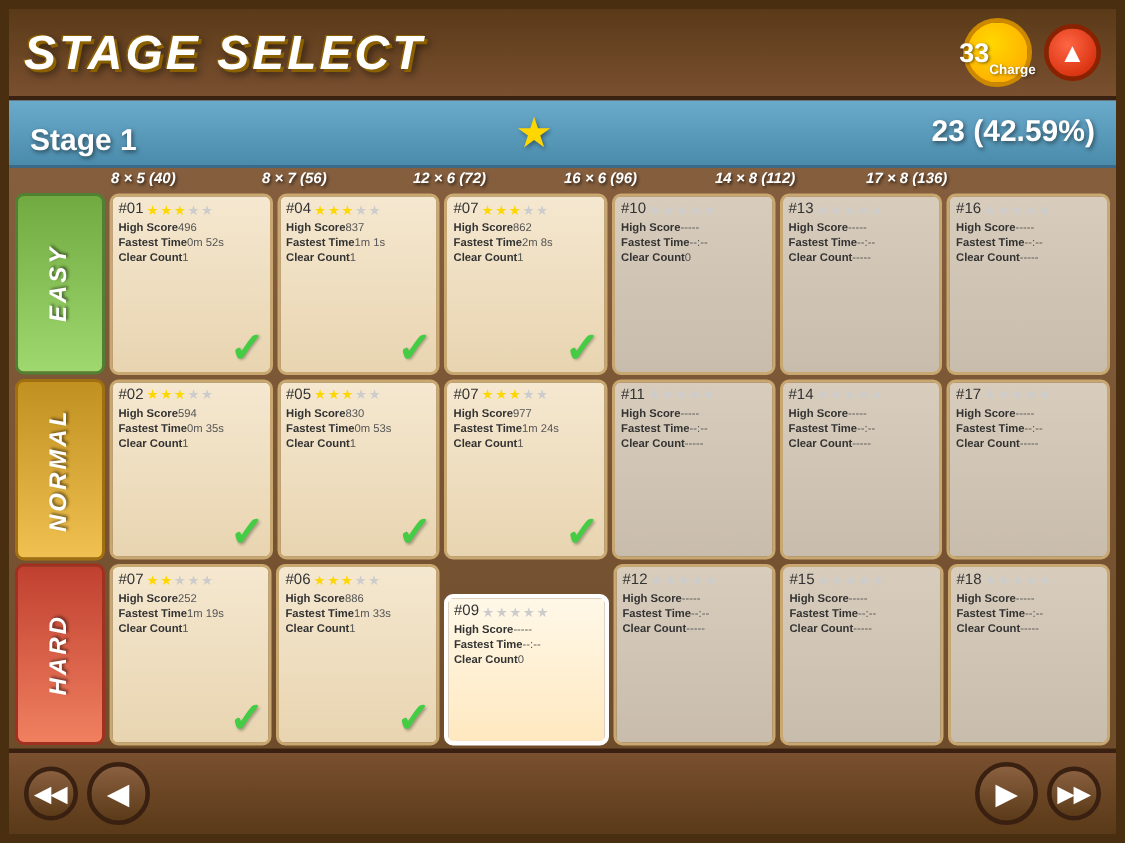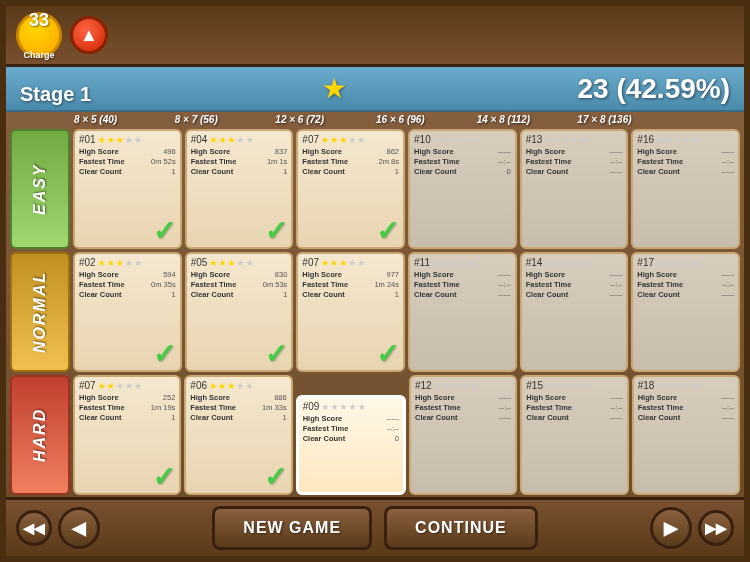--- a/index.html
+++ b/index.html
@@ -49,21 +49,21 @@
       gap: 8px;
     }
 
     .charge-circle {
       width: 46px;
       height: 46px;
       border-radius: 50%;
       background: radial-gradient(circle at 40% 35%, #FFD700, #FFA500);
       border: 3px solid #cc8800;
       display: flex;
-      flex-direction: column;
+      flex-direction: row;
       align-items: center;
       justify-content: center;
       font-weight: 900;
       color: #fff;
       text-shadow: 1px 1px 2px rgba(0,0,0,0.5);
     }
 
     .charge-num {
       font-size: 18px;
       line-height: 1;
@@ -109,21 +109,21 @@
       margin-top: 12px;
     }
 
     .star-icon {
       font-size: 28px;
       color: #FFD700;
       text-shadow: 1px 1px 3px rgba(0,0,0,0.4);
     }
 
     .score-label {
-      font-size: 28px;
+      font-size: 20px;
       font-weight: 900;
       color: #fff;
       text-shadow: 1px 1px 3px rgba(0,0,0,0.5);
       font-family: 'Arial Black', Arial, sans-serif;
       text-align: center;
     }
 
     
     .col-headers {
       background: transparent;
@@ -239,21 +239,21 @@
 
     .star {
       font-size: 9px;
     }
 
     .star.filled { color: #FFD700; }
     .star.empty { color: #ccc; }
 
     .card-row {
       display: flex;
-      justify-content: space-between;
+      justify-content: flex-start;
       color: #555;
       font-size: 7.5px;
       margin-top: 1px;
     }
 
     .card-label { font-weight: 700; color: #333; }
     .card-value { color: #555; }
 
     .checkmark {
       position: absolute;
@@ -323,20 +323,21 @@
       gap: 6px;
       align-items: center;
     }
   </style>
 </head>
 <body>
 
 <div class="main-container">
 
   <div class="header">
+    <span class="title">STAGE SELECT</span>
     <div class="header-right">
       <div class="charge-circle">
         <span class="charge-num">33</span>
         <span class="charge-label">Charge</span>
       </div>
       <div class="charge-arrow">▲</div>
     </div>
   </div>
 
   <div class="sub-header">
@@ -808,22 +809,18 @@
           </div>
         </div>
       </div>
   </div>
 
   <div class="bottom-nav">
     <div class="bottom-left">
       <div class="nav-btn small">◀◀</div>
       <div class="nav-btn">◀</div>
     </div>
-    <div class="bottom-center">
-      <button class="main-btn">NEW GAME</button>
-      <button class="main-btn">CONTINUE</button>
-    </div>
     <div class="bottom-right">
       <div class="nav-btn">▶</div>
       <div class="nav-btn small">▶▶</div>
     </div>
   </div>
 </div>
 
 </body></html>

